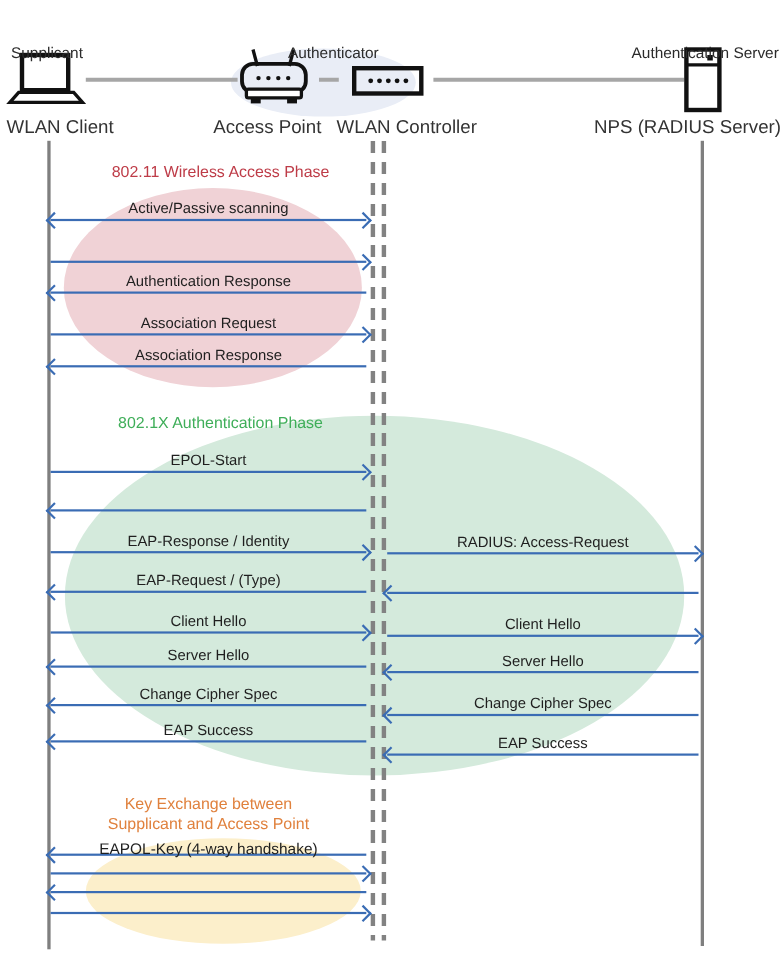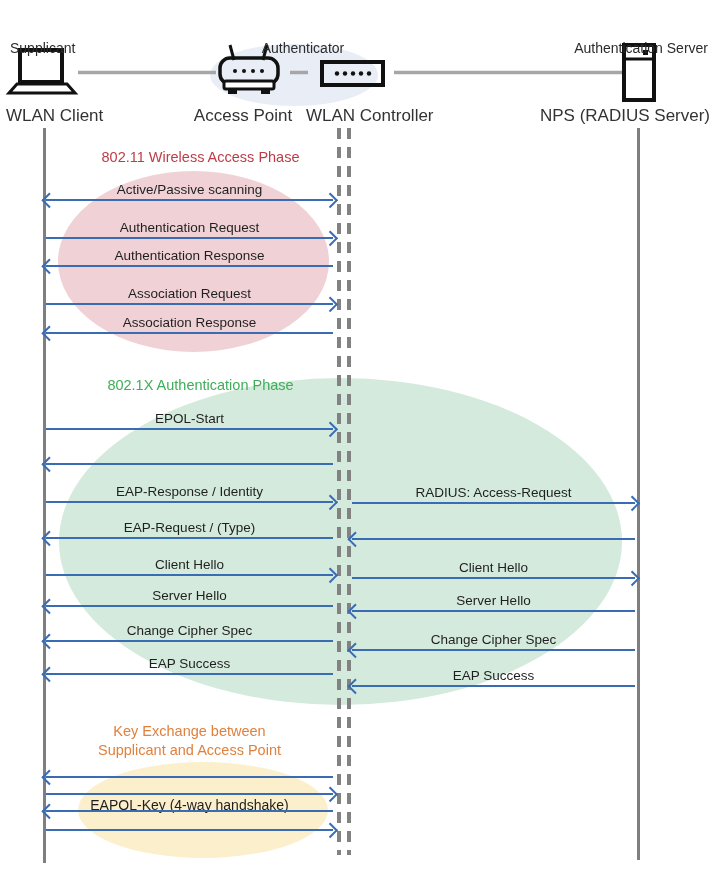--- a/index.html
+++ b/index.html
@@ -95,21 +95,20 @@
   <div class="ellipse" style="left:78px;top:762px;width:250px;height:96px;background:#fcefcb;"></div>
 
   <div class="phase-title lane-l" style="top:148px;left:57px;color:#be3c48;text-align:center;">802.11 Wireless Access Phase</div>
   <div class="phase-title lane-l" style="top:376px;left:57px;color:#3fae59;">802.1X Authentication Phase</div>
   <div class="phase-title lane-l" style="top:722px;color:#e0813d;">Key Exchange between
 Supplicant and Access Point</div>
 
   <div class="msg-label lane-l" style="top:181px;">Active/Passive scanning</div>
   <div class="arrow hl hr lane-l" style="top:199px;"></div>
 
-  <div class="msg-label lane-l" style="top:219px;">Authentication Request</div>
   <div class="arrow hr lane-l" style="top:237px;"></div>
 
   <div class="msg-label lane-l" style="top:247px;">Authentication Response</div>
   <div class="arrow hl lane-l" style="top:265px;"></div>
 
   <div class="msg-label lane-l" style="top:285px;">Association Request</div>
   <div class="arrow hr lane-l" style="top:303px;"></div>
 
   <div class="msg-label lane-l" style="top:314px;">Association Response</div>
   <div class="arrow hl lane-l" style="top:332px;"></div>
@@ -149,17 +148,17 @@
   <div class="arrow hl lane-r" style="top:610px;"></div>
 
   <div class="msg-label lane-r" style="top:631px;">Change Cipher Spec</div>
   <div class="arrow hl lane-r" style="top:649px;"></div>
 
   <div class="msg-label lane-r" style="top:667px;">EAP Success</div>
   <div class="arrow hl lane-r" style="top:685px;"></div>
 
   <div class="arrow hl lane-l" style="top:776px;"></div>
   <div class="arrow hr lane-l" style="top:793px;"></div>
-  <div class="msg-label lane-l" style="top:797px;font-size:14px;text-align:center;">EAPOL-Key (4-way handshake)</div>
+  <div class="msg-label lane-l" style="top:763px;font-size:14px;text-align:center;">EAPOL-Key (4-way handshake)</div>
   <div class="arrow hl lane-l" style="top:810px;"></div>
   <div class="arrow hr lane-l" style="top:829px;"></div>
 
 </div>
 
 </body></html>

